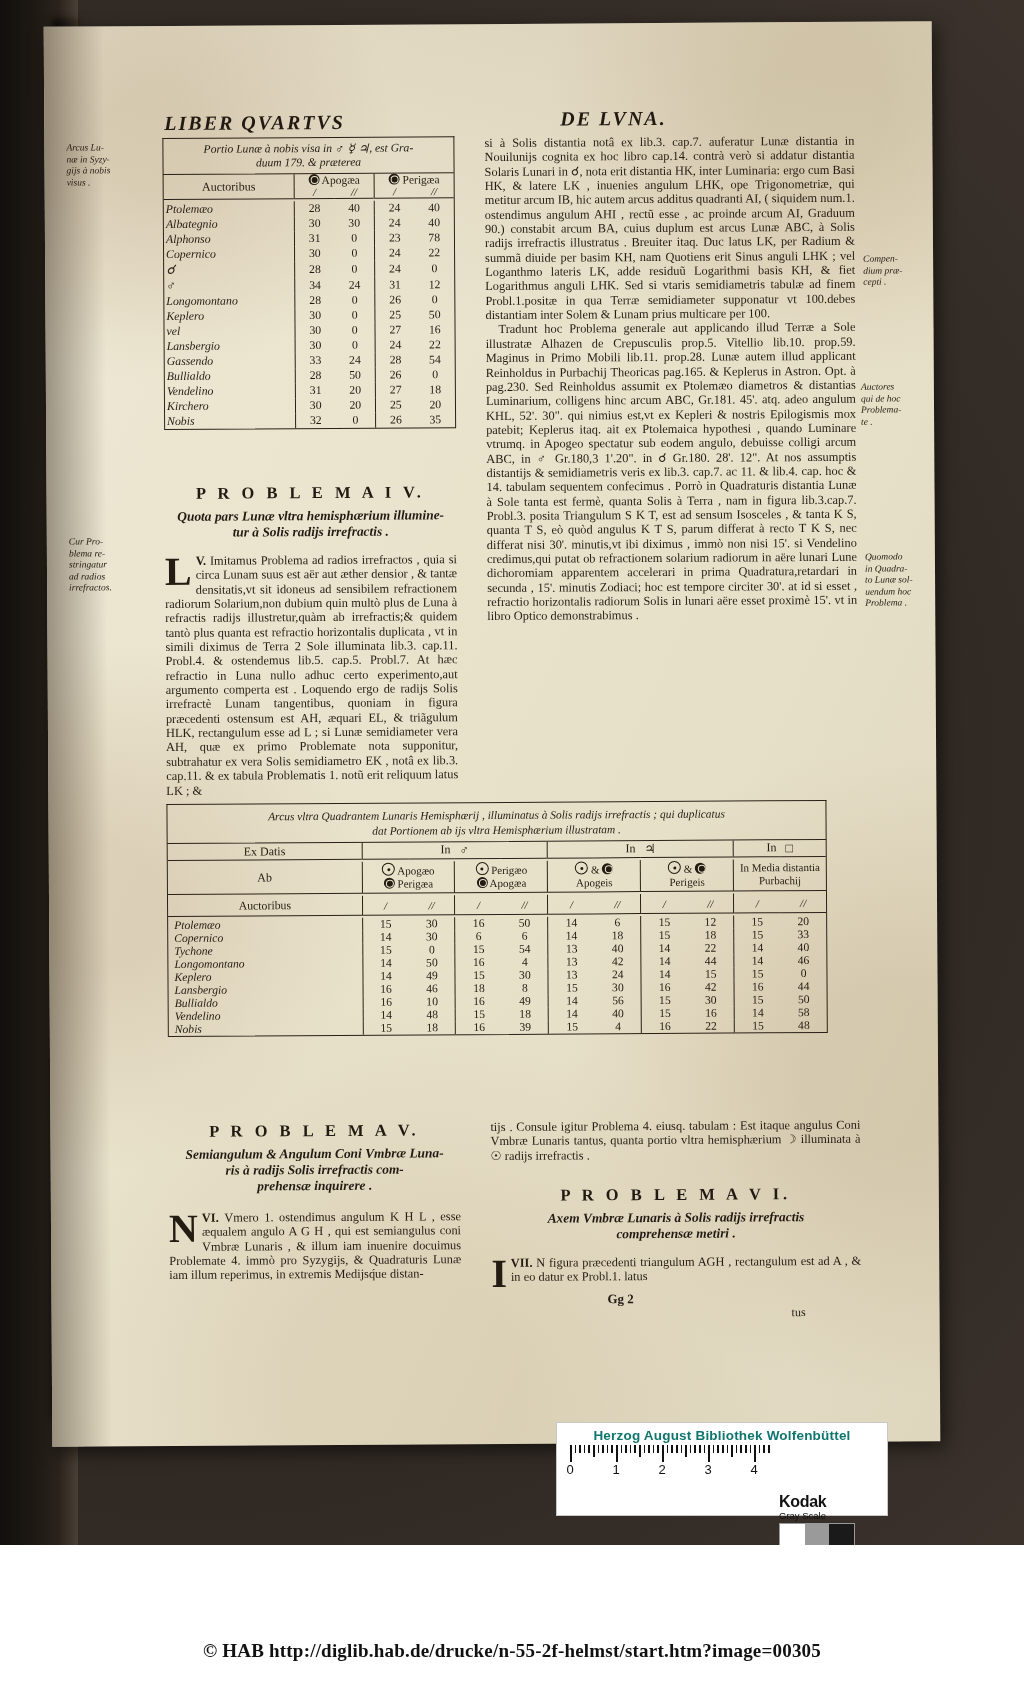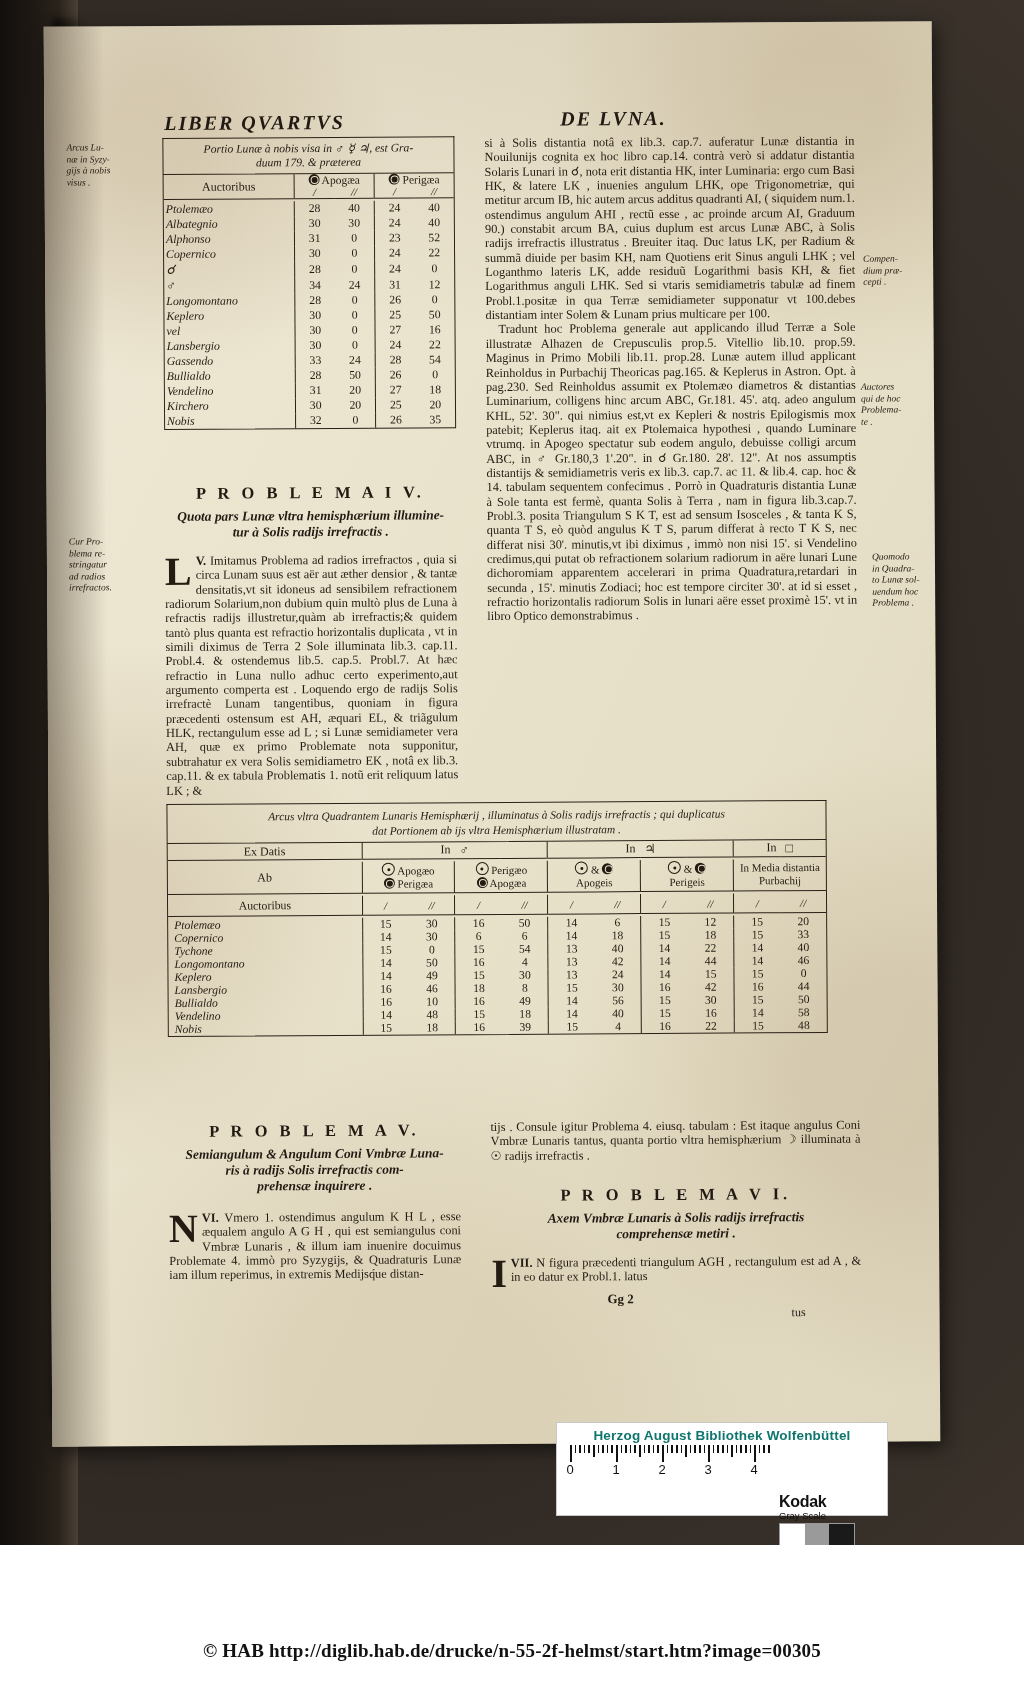--- a/index.html
+++ b/index.html
@@ -187,21 +187,21 @@
 Problema-
 te .</span>
       </div>
       <div class="marginal" style="left:22px;top:510px;">
         <span style="white-space:pre-line;">Cur Pro-
 blema re-
 stringatur
 ad radios
 irrefractos.</span>
       </div>
-      <div class="marginal r" style="left:818px;top:530px;margin-left:7px;">
+      <div class="marginal r" style="left:818px;top:530px;">
         <span style="white-space:pre-line;">Quomodo
 in Quadra-
 to Lunæ sol-
 uendum hoc
 Problema .</span>
       </div>
 
       <div id="tbl1">
         <div class="cap">
           <span>Portio Lunæ à nobis visa in</span>
@@ -247,21 +247,21 @@
                   <td class="num vdiv">30</td>
                   <td class="num">30</td>
                   <td class="num vdiv">24</td>
                   <td class="num">40</td>
                 </tr>
                 <tr>
                   <td class="name">Alphonso</td>
                   <td class="num vdiv">31</td>
                   <td class="num">0</td>
                   <td class="num vdiv">23</td>
-                  <td class="num">52</td>
+                  <td class="num">78</td>
                 </tr>
                 <tr>
                   <td class="name">Copernico</td>
                   <td class="num vdiv">30</td>
                   <td class="num">0</td>
                   <td class="num vdiv">24</td>
                   <td class="num">22</td>
                 </tr>
                 <tr>
                   <td class="name" style="position: relative;"><span style="font-size: 13px;"> ☌</span></td>

